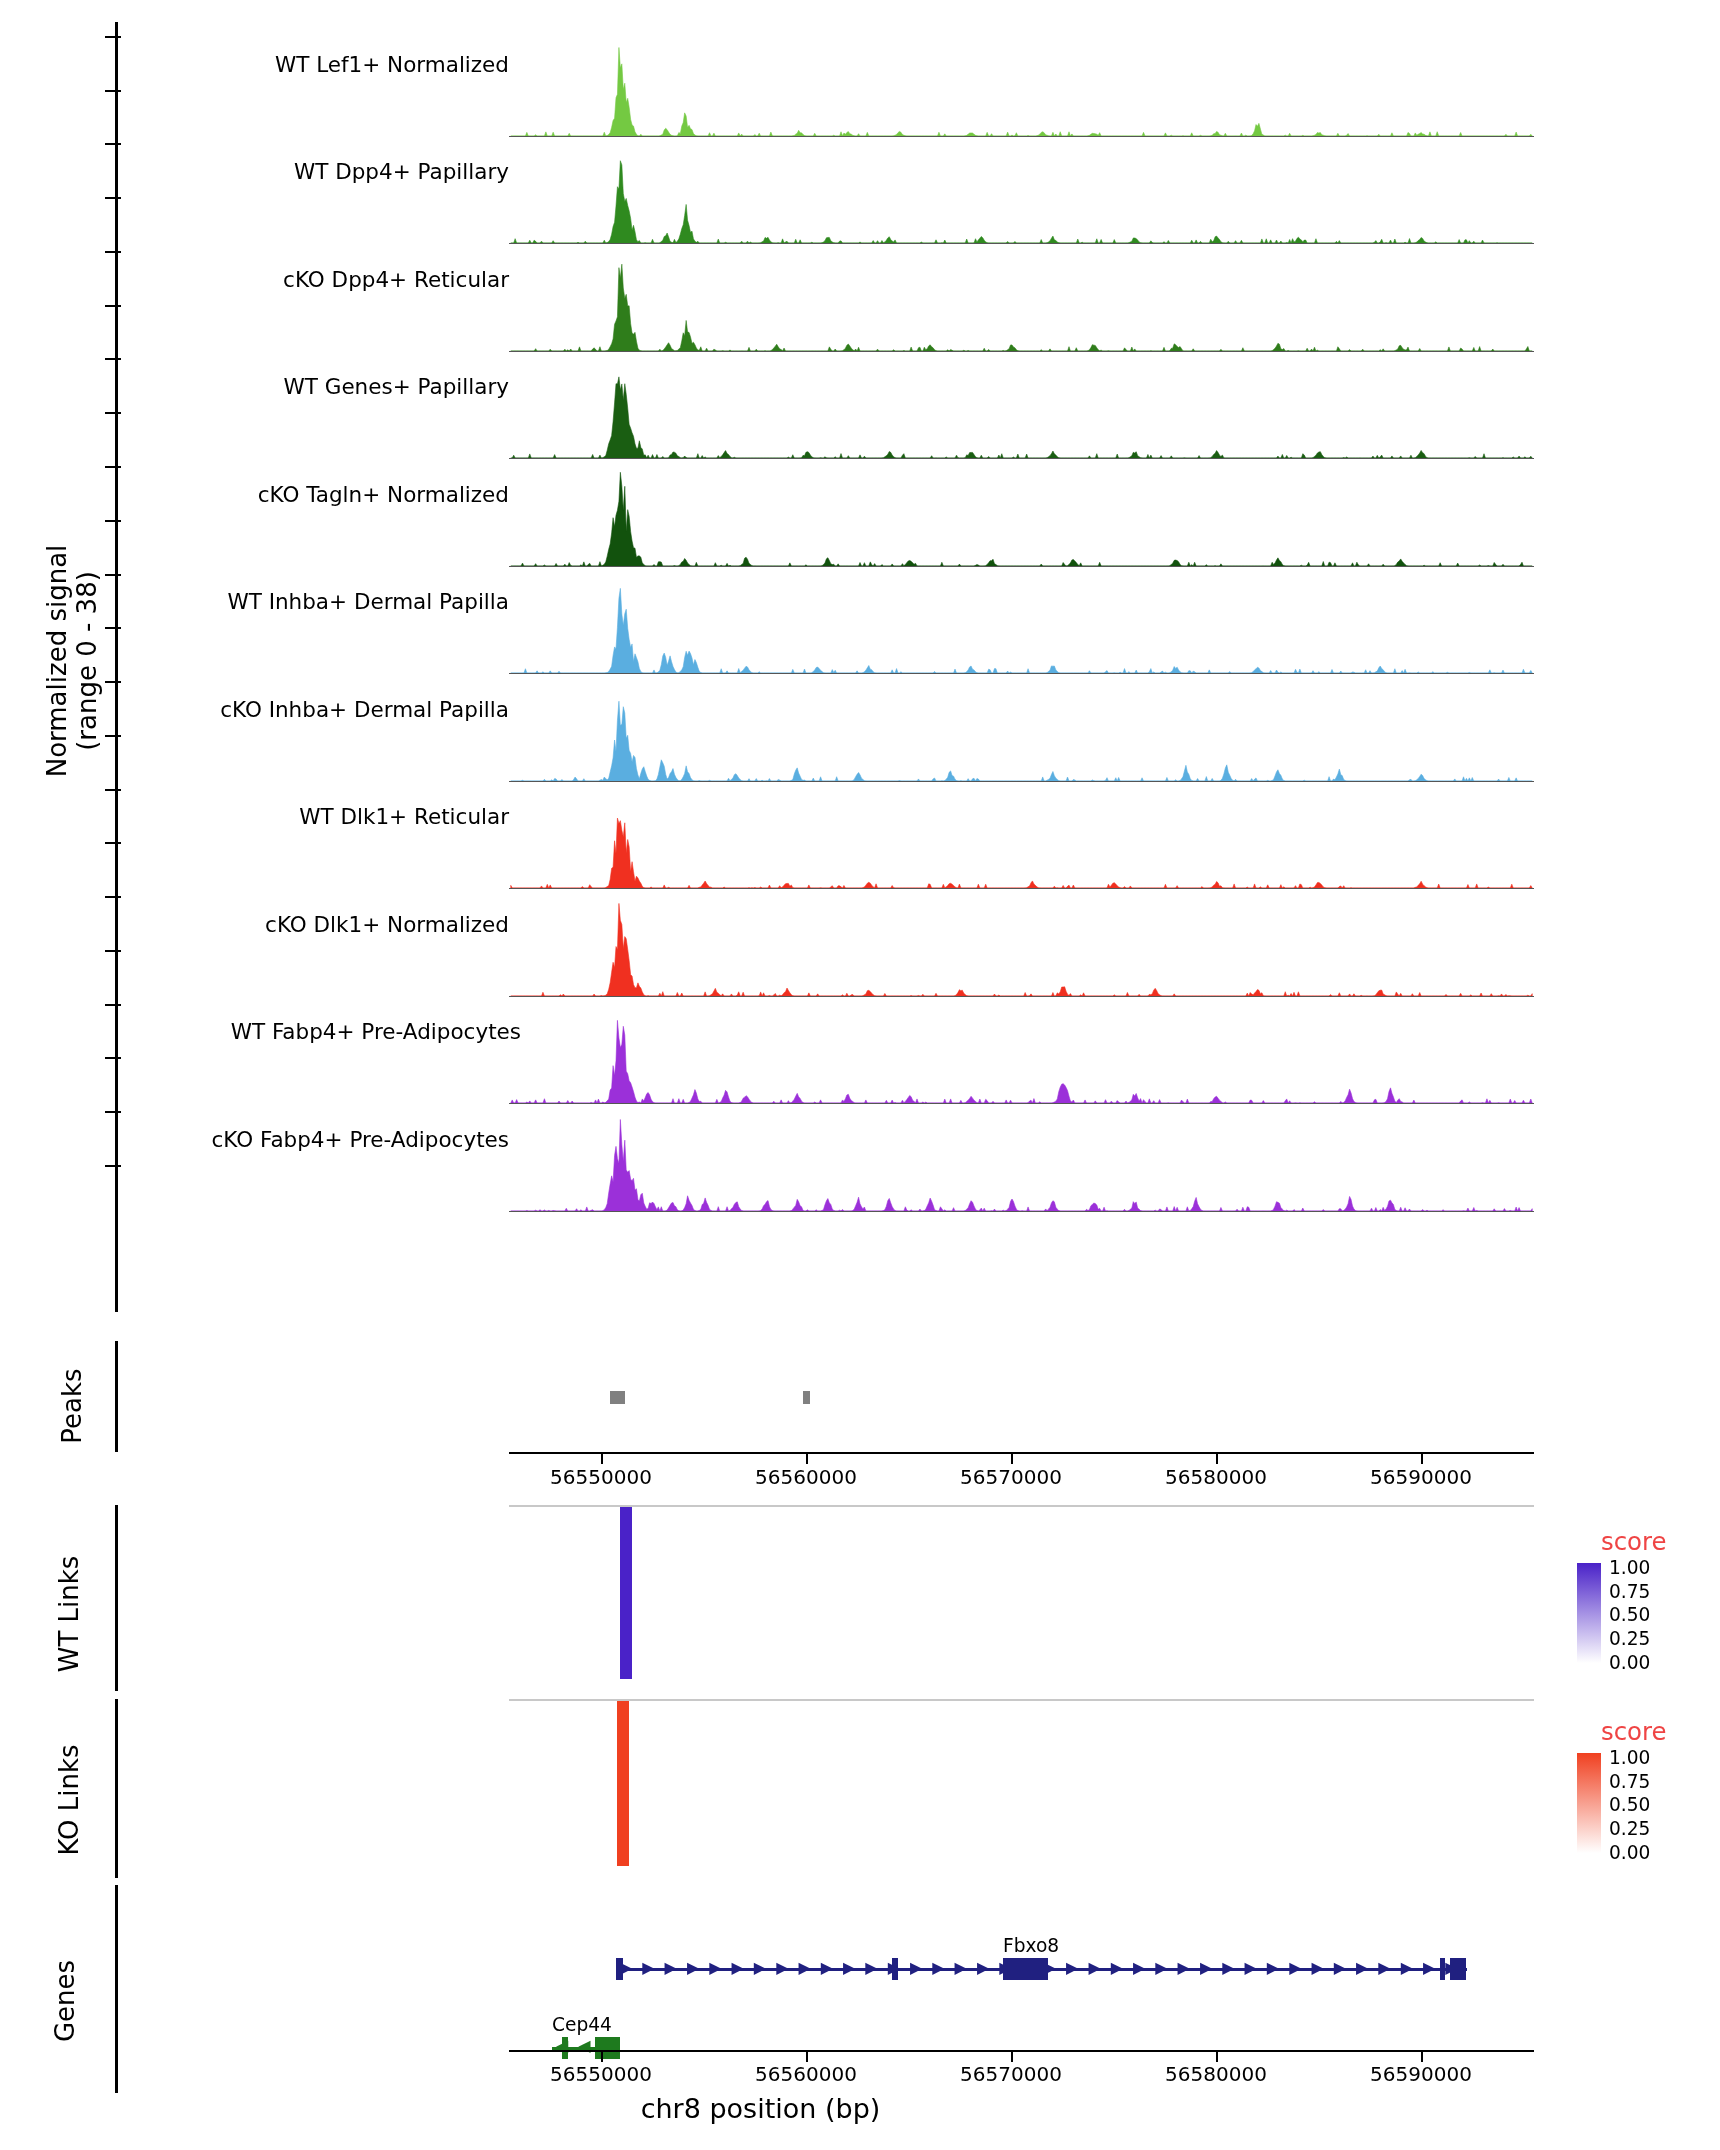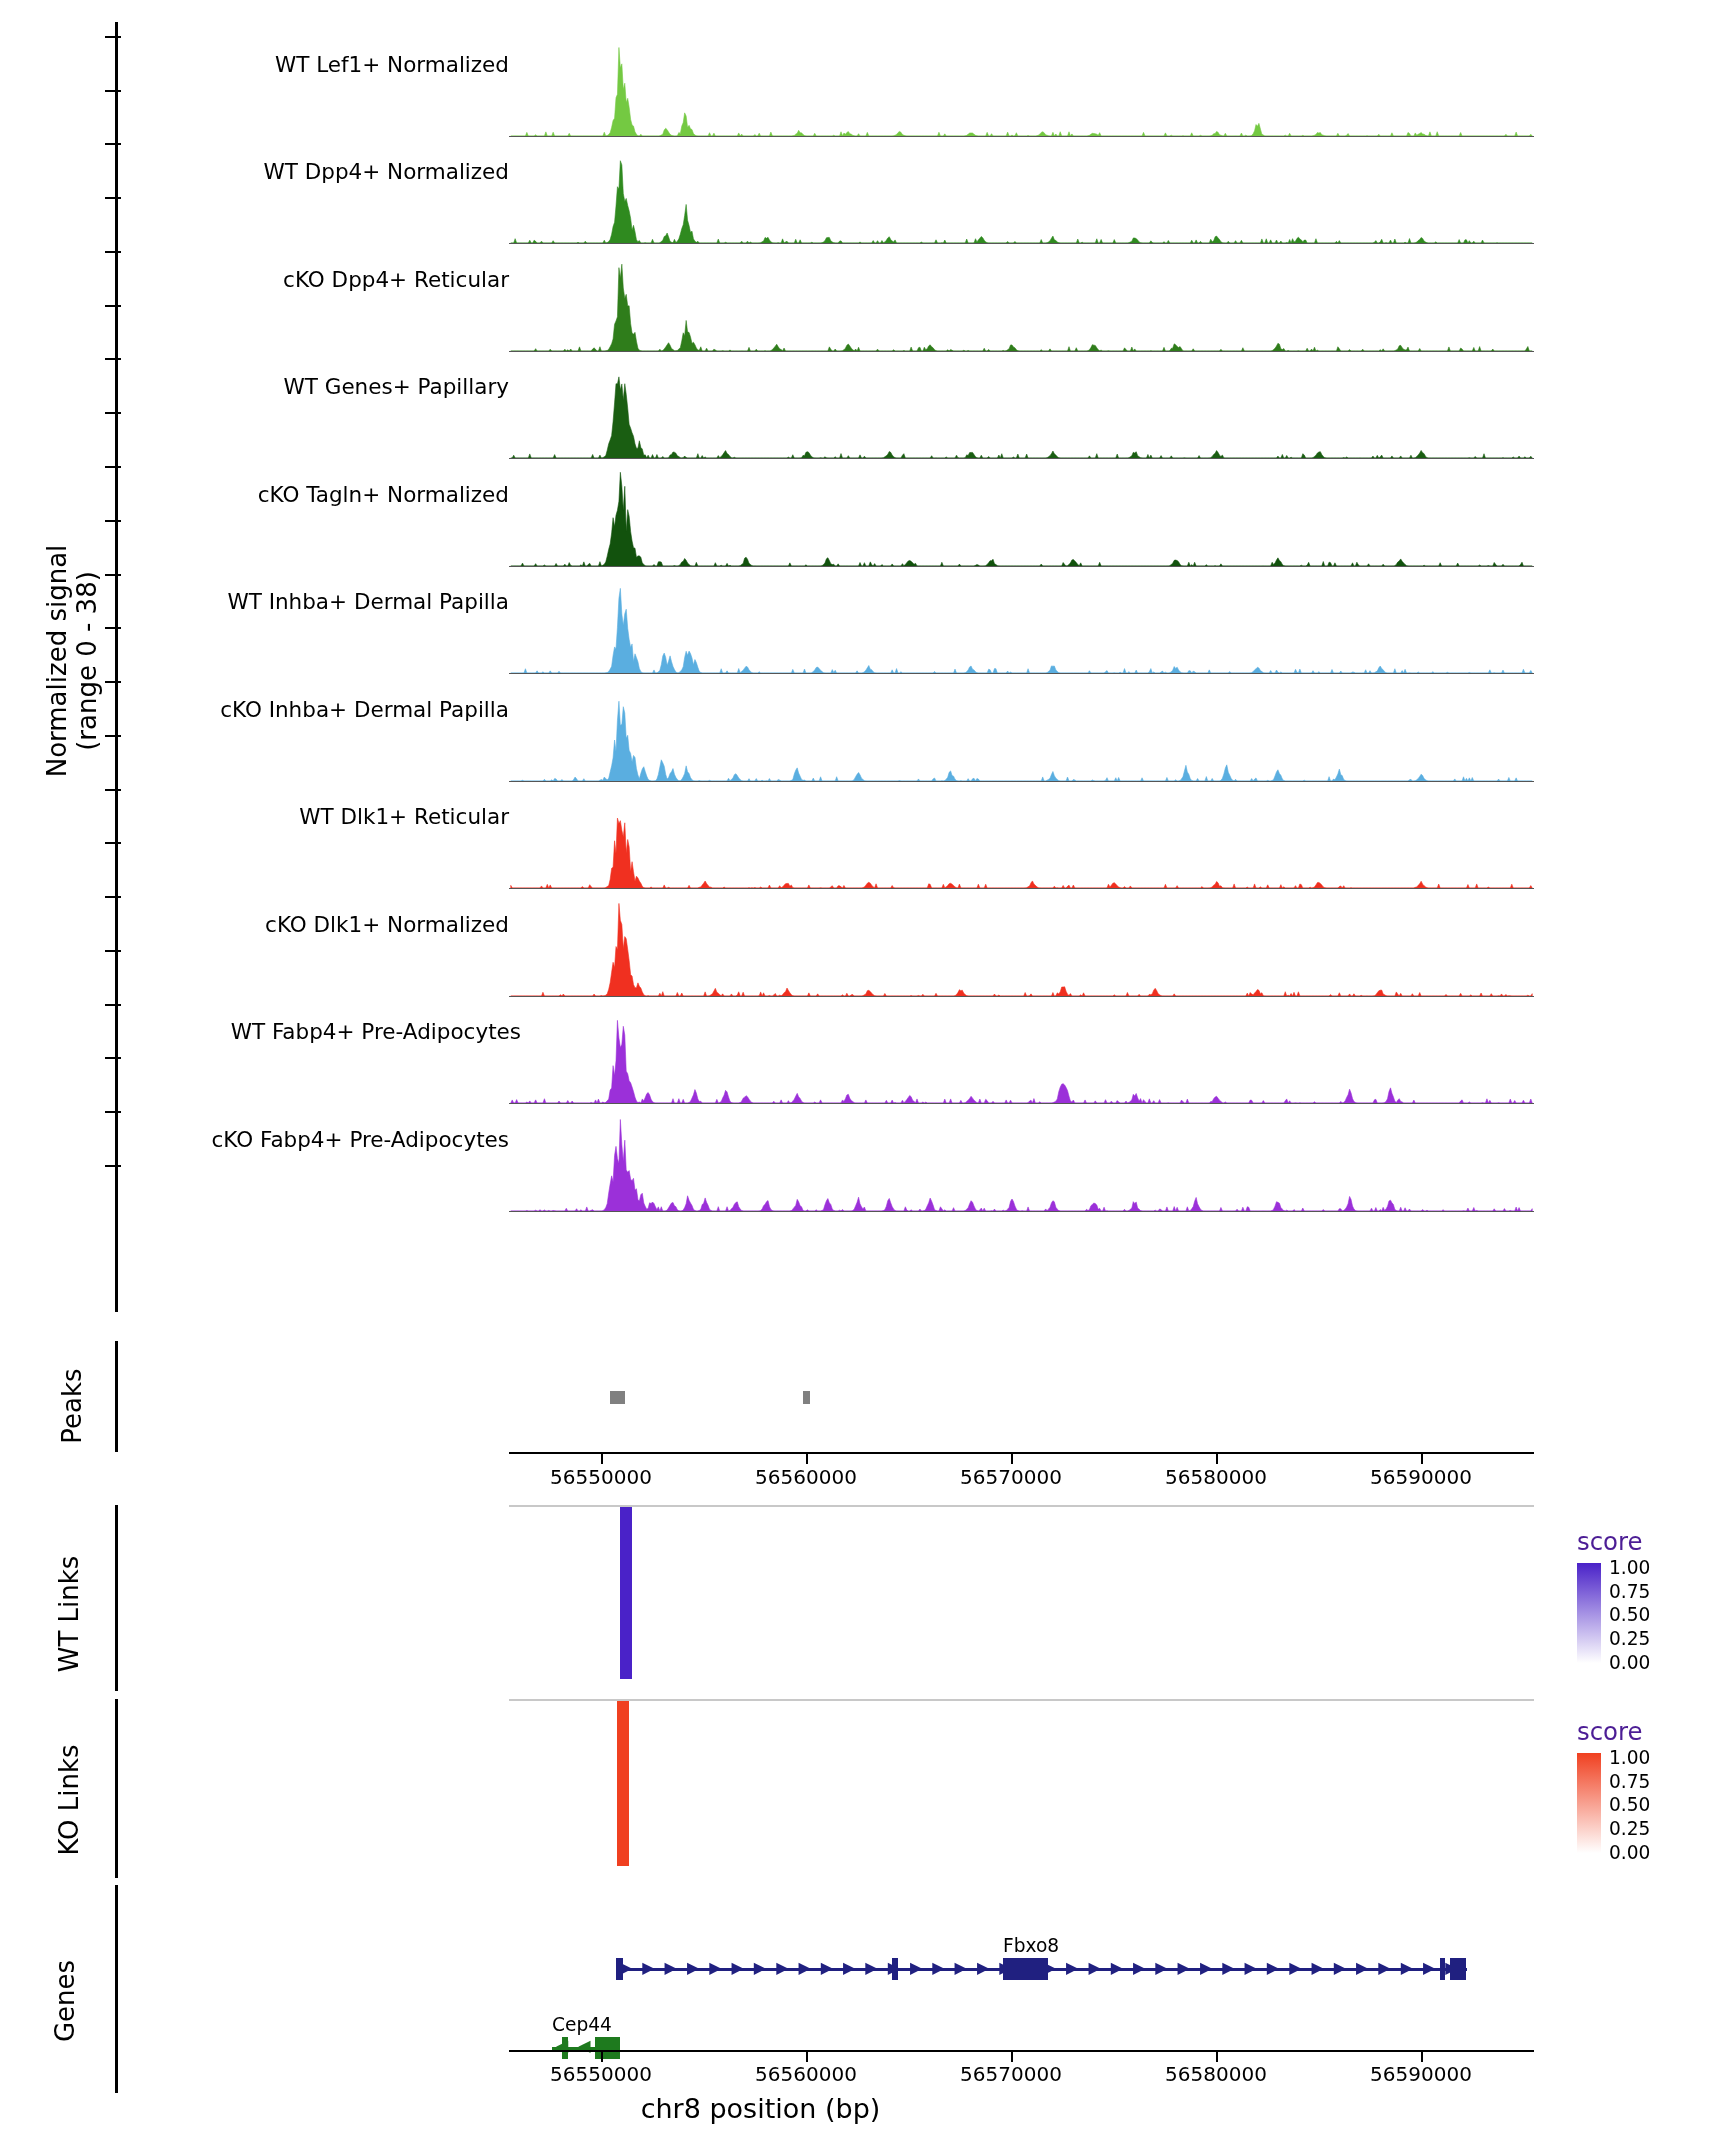--- a/index.html
+++ b/index.html
@@ -32,21 +32,21 @@
   .xaxis{position:absolute;left:509px;width:1025px;height:2.2px;background:#000;}
   .xtick{position:absolute;width:2.2px;height:10px;background:#000;}
   .xticklabel{position:absolute;font-size:20px;color:#000;text-align:center;transform:translateX(-50%);}
 
   
   .linkpanel{position:absolute;left:509px;width:1025px;border-top:2.2px solid #c8c8c8;}
   .linkaxis{position:absolute;left:115px;width:2.9px;background:#000;}
   .linkbar{position:absolute;width:11.5px;}
 
   
-  .legend-title{position:absolute;font-size:24.4px;color:#4c1d95;}
+  .legend-title{position:absolute;font-size:24.4px;color:#ef4444;margin-left:24px;}
   .legend-grad{position:absolute;width:24.4px;height:100px;border:0;}
   .legend-tick{position:absolute;font-size:18.6px;color:#000;}
 
   
   #genes{position:absolute;left:0;top:1885px;width:1721px;height:215px;}
   .geneaxis{position:absolute;left:115px;top:0;width:2.9px;height:208px;background:#000;}
   .gene-line{position:absolute;height:2.9px;}
   .gene-exon{position:absolute;}
   .gene-name{position:absolute;font-size:18.6px;}
   .arrowrow{position:absolute;font-size:16px;letter-spacing:10px;line-height:1;white-space:nowrap;}
@@ -67,21 +67,21 @@
     <div class="yaxis"></div>
   <div class="tracklab" style="top: 52px; right: 1212px;">WT Lef1+ Normalized</div>
       <div class="track" style="top: 29px;">
         <div class="baseline"></div>
         <svg width="1025" height="100" style="position: absolute; left: 0px; bottom: 1.4px;" viewBox="0 0 1430 140">
           <path d="M0,140 L0.0,140.0 L2.0,140.0 L4.1,140.0 L6.1,140.0 L8.2,140.0 L10.2,140.0 L12.3,140.0 L14.3,140.0 L16.4,140.0 L18.4,140.0 L20.5,140.0 L22.5,134.9 L24.5,140.0 L26.6,140.0 L28.6,140.0 L30.7,140.0 L32.7,140.0 L34.8,138.1 L36.8,140.0 L38.9,140.0 L40.9,140.0 L43.0,140.0 L45.0,140.0 L47.1,140.0 L49.1,134.2 L51.1,140.0 L53.2,139.9 L55.2,140.0 L57.3,140.0 L59.3,134.6 L61.4,140.0 L63.4,140.0 L65.5,140.0 L67.5,140.0 L69.6,140.0 L71.6,140.0 L73.6,140.0 L75.7,140.0 L77.7,140.0 L79.8,140.0 L81.8,136.2 L83.9,140.0 L85.9,140.0 L88.0,140.0 L90.0,140.0 L92.1,140.0 L94.1,140.0 L96.2,140.0 L98.2,140.0 L100.2,140.0 L102.3,140.0 L104.3,140.0 L106.4,140.0 L108.4,140.0 L110.5,140.0 L112.5,140.0 L114.6,140.0 L116.6,140.0 L118.7,140.0 L120.7,140.0 L122.7,140.0 L124.8,140.0 L126.8,140.0 L128.9,140.0 L130.9,134.7 L133.0,139.9 L135.0,139.4 L137.1,137.9 L139.1,135.3 L141.2,127.8 L143.2,118.3 L145.3,115.1 L147.3,86.3 L149.3,81.7 L151.4,16.1 L153.4,44.5 L155.5,39.0 L157.5,74.9 L159.6,66.1 L161.6,93.2 L163.7,87.2 L165.7,99.6 L167.8,116.8 L169.8,124.5 L171.8,126.1 L173.9,134.2 L175.9,137.7 L178.0,139.5 L180.0,139.9 L182.1,137.6 L184.1,140.0 L186.2,140.0 L188.2,140.0 L190.3,140.0 L192.3,140.0 L194.3,140.0 L196.4,140.0 L198.4,140.0 L200.5,140.0 L202.5,140.0 L204.6,140.0 L206.6,140.0 L208.7,139.7 L210.7,138.7 L212.8,137.5 L214.8,131.6 L216.9,129.2 L218.9,131.1 L220.9,134.5 L223.0,137.7 L225.0,139.0 L227.1,139.8 L229.1,140.0 L231.2,140.0 L233.2,139.8 L235.3,135.0 L237.3,136.7 L239.4,126.1 L241.4,121.2 L243.4,107.6 L245.5,112.1 L247.5,127.9 L249.6,125.1 L251.6,129.7 L253.7,131.0 L255.7,136.5 L257.8,138.7 L259.8,139.7 L261.9,140.0 L263.9,140.0 L266.0,140.0 L268.0,140.0 L270.0,140.0 L272.1,140.0 L274.1,140.0 L276.2,140.0 L278.2,135.4 L280.3,140.0 L282.3,140.0 L284.4,136.0 L286.4,140.0 L288.5,140.0 L290.5,140.0 L292.5,140.0 L294.6,140.0 L296.6,140.0 L298.7,140.0 L300.7,140.0 L302.8,140.0 L304.8,140.0 L306.9,140.0 L308.9,140.0 L311.0,140.0 L313.0,140.0 L315.1,140.0 L317.1,140.0 L319.1,135.7 L321.2,140.0 L323.2,137.4 L325.3,140.0 L327.3,140.0 L329.4,140.0 L331.4,140.0 L333.5,140.0 L335.5,140.0 L337.6,140.0 L339.6,140.0 L341.6,138.0 L343.7,140.0 L345.7,140.0 L347.8,136.0 L349.8,140.0 L351.9,140.0 L353.9,140.0 L356.0,140.0 L358.0,140.0 L360.1,140.0 L362.1,140.0 L364.1,134.5 L366.2,139.7 L368.2,140.0 L370.3,140.0 L372.3,140.0 L374.4,140.0 L376.4,140.0 L378.5,140.0 L380.5,140.0 L382.6,140.0 L384.6,140.0 L386.7,140.0 L388.7,140.0 L390.7,140.0 L392.8,140.0 L394.8,139.8 L396.9,139.2 L398.9,137.4 L401.0,136.2 L403.0,132.1 L405.1,135.5 L407.1,135.6 L409.2,137.9 L411.2,139.4 L413.2,139.9 L415.3,140.0 L417.3,140.0 L419.4,140.0 L421.4,140.0 L423.5,140.0 L425.5,136.2 L427.6,140.0 L429.6,140.0 L431.7,140.0 L433.7,140.0 L435.8,140.0 L437.8,140.0 L439.8,140.0 L441.9,140.0 L443.9,140.0 L446.0,140.0 L448.0,140.0 L450.1,140.0 L452.1,138.9 L454.2,140.0 L456.2,140.0 L458.3,140.0 L460.3,140.0 L462.3,134.1 L464.4,139.7 L466.4,135.9 L468.5,137.6 L470.5,135.1 L472.6,133.8 L474.6,136.7 L476.7,137.5 L478.7,138.9 L480.8,139.7 L482.8,140.0 L484.8,140.0 L486.9,136.8 L488.9,140.0 L491.0,140.0 L493.0,140.0 L495.1,140.0 L497.1,140.0 L499.2,134.9 L501.2,140.0 L503.3,140.0 L505.3,140.0 L507.4,140.0 L509.4,140.0 L511.4,140.0 L513.5,140.0 L515.5,140.0 L517.6,140.0 L519.6,140.0 L521.7,140.0 L523.7,140.0 L525.8,140.0 L527.8,140.0 L529.9,140.0 L531.9,140.0 L533.9,140.0 L536.0,139.7 L538.0,138.9 L540.1,138.0 L542.1,135.3 L544.2,133.6 L546.2,134.8 L548.3,137.9 L550.3,138.9 L552.4,139.7 L554.4,140.0 L556.5,140.0 L558.5,140.0 L560.5,140.0 L562.6,140.0 L564.6,140.0 L566.7,140.0 L568.7,140.0 L570.8,140.0 L572.8,140.0 L574.9,140.0 L576.9,140.0 L579.0,140.0 L581.0,140.0 L583.0,140.0 L585.1,140.0 L587.1,140.0 L589.2,140.0 L591.2,140.0 L593.3,140.0 L595.3,140.0 L597.4,140.0 L599.4,134.7 L601.5,140.0 L603.5,140.0 L605.6,140.0 L607.6,137.0 L609.6,140.0 L611.7,140.0 L613.7,140.0 L615.8,140.0 L617.8,140.0 L619.9,140.0 L621.9,140.0 L624.0,140.0 L626.0,140.0 L628.1,140.0 L630.1,140.0 L632.1,140.0 L634.2,140.0 L636.2,139.8 L638.3,139.1 L640.3,137.5 L642.4,135.9 L644.4,135.7 L646.5,135.9 L648.5,137.5 L650.6,139.1 L652.6,139.8 L654.6,140.0 L656.7,140.0 L658.7,140.0 L660.8,140.0 L662.8,140.0 L664.9,140.0 L666.9,134.8 L669.0,140.0 L671.0,140.0 L673.1,136.8 L675.1,140.0 L677.2,140.0 L679.2,140.0 L681.2,140.0 L683.3,140.0 L685.3,140.0 L687.4,140.0 L689.4,140.0 L691.5,140.0 L693.5,140.0 L695.6,134.5 L697.6,140.0 L699.7,140.0 L701.7,138.7 L703.7,140.0 L705.8,139.7 L707.8,135.4 L709.9,140.0 L711.9,140.0 L714.0,140.0 L716.0,140.0 L718.1,140.0 L720.1,140.0 L722.2,140.0 L724.2,139.2 L726.3,140.0 L728.3,140.0 L730.3,140.0 L732.4,140.0 L734.4,140.0 L736.5,139.7 L738.5,138.9 L740.6,137.5 L742.6,135.0 L744.7,134.0 L746.7,135.5 L748.8,138.3 L750.8,138.9 L752.8,139.7 L754.9,140.0 L756.9,140.0 L759.0,134.8 L761.0,140.0 L763.1,137.2 L765.1,140.0 L767.2,140.0 L769.2,134.0 L771.3,140.0 L773.3,140.0 L775.4,140.0 L777.4,140.0 L779.4,140.0 L781.5,134.1 L783.5,140.0 L785.6,137.1 L787.6,140.0 L789.7,140.0 L791.7,140.0 L793.8,140.0 L795.8,140.0 L797.9,140.0 L799.9,140.0 L801.9,140.0 L804.0,140.0 L806.0,140.0 L808.1,139.8 L810.1,139.1 L812.2,137.5 L814.2,136.3 L816.3,136.5 L818.3,136.9 L820.4,137.5 L822.4,139.1 L824.4,135.3 L826.5,140.0 L828.5,140.0 L830.6,140.0 L832.6,140.0 L834.7,140.0 L836.7,140.0 L838.8,140.0 L840.8,140.0 L842.9,140.0 L844.9,140.0 L847.0,140.0 L849.0,140.0 L851.0,140.0 L853.1,140.0 L855.1,140.0 L857.2,140.0 L859.2,140.0 L861.3,140.0 L863.3,140.0 L865.4,140.0 L867.4,140.0 L869.5,140.0 L871.5,140.0 L873.5,140.0 L875.6,140.0 L877.6,140.0 L879.7,140.0 L881.7,140.0 L883.8,140.0 L885.8,134.9 L887.9,140.0 L889.9,140.0 L892.0,140.0 L894.0,140.0 L896.1,140.0 L898.1,140.0 L900.1,140.0 L902.2,140.0 L904.2,140.0 L906.3,140.0 L908.3,140.0 L910.4,140.0 L912.4,140.0 L914.5,140.0 L916.5,135.6 L918.6,140.0 L920.6,140.0 L922.6,140.0 L924.7,138.9 L926.7,140.0 L928.8,140.0 L930.8,140.0 L932.9,140.0 L934.9,140.0 L937.0,140.0 L939.0,140.0 L941.1,139.7 L943.1,140.0 L945.2,140.0 L947.2,140.0 L949.2,140.0 L951.3,140.0 L953.3,135.5 L955.4,140.0 L957.4,140.0 L959.5,140.0 L961.5,140.0 L963.6,140.0 L965.6,139.0 L967.7,140.0 L969.7,140.0 L971.7,140.0 L973.8,140.0 L975.8,140.0 L977.9,140.0 L979.9,139.7 L982.0,138.9 L984.0,137.0 L986.1,136.4 L988.1,133.7 L990.2,134.8 L992.2,138.2 L994.2,138.9 L996.3,139.7 L998.3,140.0 L1000.4,136.2 L1002.4,140.0 L1004.5,140.0 L1006.5,140.0 L1008.6,140.0 L1010.6,140.0 L1012.7,140.0 L1014.7,139.9 L1016.8,140.0 L1018.8,140.0 L1020.8,140.0 L1022.9,135.8 L1024.9,140.0 L1027.0,140.0 L1029.0,138.8 L1031.1,140.0 L1033.1,140.0 L1035.2,139.9 L1037.2,139.2 L1039.3,136.9 L1041.3,132.8 L1043.3,123.9 L1045.4,126.3 L1047.4,122.3 L1049.5,130.3 L1051.5,137.5 L1053.6,138.6 L1055.6,139.9 L1057.7,140.0 L1059.7,140.0 L1061.8,140.0 L1063.8,140.0 L1065.9,140.0 L1067.9,140.0 L1069.9,140.0 L1072.0,140.0 L1074.0,140.0 L1076.1,140.0 L1078.1,140.0 L1080.2,140.0 L1082.2,140.0 L1084.3,138.8 L1086.3,140.0 L1088.4,140.0 L1090.4,136.2 L1092.4,140.0 L1094.5,140.0 L1096.5,140.0 L1098.6,140.0 L1100.6,140.0 L1102.7,140.0 L1104.7,140.0 L1106.8,140.0 L1108.8,139.1 L1110.9,140.0 L1112.9,140.0 L1114.9,140.0 L1117.0,140.0 L1119.0,140.0 L1121.1,140.0 L1123.1,139.7 L1125.2,138.9 L1127.2,137.9 L1129.3,135.1 L1131.3,135.9 L1133.4,135.2 L1135.4,138.3 L1137.5,138.9 L1139.5,139.7 L1141.5,140.0 L1143.6,140.0 L1145.6,140.0 L1147.7,140.0 L1149.7,140.0 L1151.8,140.0 L1153.8,140.0 L1155.9,140.0 L1157.9,136.2 L1160.0,140.0 L1162.0,140.0 L1164.0,140.0 L1166.1,140.0 L1168.1,140.0 L1170.2,139.0 L1172.2,136.5 L1174.3,140.0 L1176.3,140.0 L1178.4,140.0 L1180.4,140.0 L1182.5,140.0 L1184.5,140.0 L1186.6,140.0 L1188.6,140.0 L1190.6,140.0 L1192.7,140.0 L1194.7,140.0 L1196.8,140.0 L1198.8,139.7 L1200.9,140.0 L1202.9,140.0 L1205.0,140.0 L1207.0,140.0 L1209.1,140.0 L1211.1,140.0 L1213.1,140.0 L1215.2,137.6 L1217.2,140.0 L1219.3,140.0 L1221.3,140.0 L1223.4,140.0 L1225.4,140.0 L1227.5,140.0 L1229.5,140.0 L1231.6,140.0 L1233.6,135.5 L1235.7,140.0 L1237.7,140.0 L1239.7,140.0 L1241.8,140.0 L1243.8,140.0 L1245.9,140.0 L1247.9,140.0 L1250.0,140.0 L1252.0,140.0 L1254.1,140.0 L1256.1,135.0 L1258.2,136.6 L1260.2,139.9 L1262.2,140.0 L1264.3,140.0 L1266.3,135.7 L1268.4,139.1 L1270.4,137.5 L1272.5,136.5 L1274.5,135.1 L1276.6,137.1 L1278.6,137.5 L1280.7,139.1 L1282.7,139.8 L1284.7,140.0 L1286.8,134.2 L1288.8,140.0 L1290.9,140.0 L1292.9,140.0 L1295.0,140.0 L1297.0,134.0 L1299.1,140.0 L1301.1,140.0 L1303.2,140.0 L1305.2,140.0 L1307.3,140.0 L1309.3,140.0 L1311.3,140.0 L1313.4,140.0 L1315.4,140.0 L1317.5,140.0 L1319.5,140.0 L1321.6,140.0 L1323.6,140.0 L1325.7,140.0 L1327.7,140.0 L1329.8,135.0 L1331.8,140.0 L1333.8,140.0 L1335.9,140.0 L1337.9,140.0 L1340.0,140.0 L1342.0,140.0 L1344.1,140.0 L1346.1,140.0 L1348.2,140.0 L1350.2,140.0 L1352.3,140.0 L1354.3,140.0 L1356.4,140.0 L1358.4,140.0 L1360.4,140.0 L1362.5,140.0 L1364.5,140.0 L1366.6,140.0 L1368.6,140.0 L1370.7,140.0 L1372.7,140.0 L1374.8,140.0 L1376.8,140.0 L1378.9,140.0 L1380.9,140.0 L1382.9,140.0 L1385.0,140.0 L1387.0,140.0 L1389.1,140.0 L1391.1,140.0 L1393.2,137.7 L1395.2,140.0 L1397.3,140.0 L1399.3,140.0 L1401.4,140.0 L1403.4,140.0 L1405.5,140.0 L1407.5,134.4 L1409.5,140.0 L1411.6,140.0 L1413.6,140.0 L1415.7,140.0 L1417.7,140.0 L1419.8,140.0 L1421.8,140.0 L1423.9,140.0 L1425.9,140.0 L1428.0,137.6 L1430.0,140.0 L1430,140 Z" fill="#74c942" stroke="#74c942" stroke-width="0.8"></path>
         </svg>
       </div>
       <div class="ytick" style="top: 36px;"></div>
       <div class="ytick" style="top: 90px;"></div>
-      <div class="tracklab" style="top: 159px; right: 1212px;">WT Dpp4+ Normalized</div>
+      <div class="tracklab" style="top: 159px; right: 1212px;">WT Dpp4+ Papillary</div>
       <div class="track" style="top: 136px;">
         <div class="baseline"></div>
         <svg width="1025" height="100" style="position: absolute; left: 0px; bottom: 1.4px;" viewBox="0 0 1430 140">
           <path d="M0,140 L0.0,140.0 L2.0,140.0 L4.1,140.0 L6.1,133.9 L8.2,140.0 L10.2,140.0 L12.3,140.0 L14.3,140.0 L16.4,140.0 L18.4,140.0 L20.5,140.0 L22.5,140.0 L24.5,140.0 L26.6,136.0 L28.6,140.0 L30.7,140.0 L32.7,136.0 L34.8,137.7 L36.8,140.0 L38.9,140.0 L40.9,140.0 L43.0,137.4 L45.0,140.0 L47.1,140.0 L49.1,140.0 L51.1,140.0 L53.2,140.0 L55.2,140.0 L57.3,140.0 L59.3,136.8 L61.4,140.0 L63.4,140.0 L65.5,140.0 L67.5,140.0 L69.6,140.0 L71.6,140.0 L73.6,140.0 L75.7,140.0 L77.7,140.0 L79.8,140.0 L81.8,140.0 L83.9,140.0 L85.9,140.0 L88.0,140.0 L90.0,140.0 L92.1,140.0 L94.1,139.0 L96.2,140.0 L98.2,140.0 L100.2,140.0 L102.3,140.0 L104.3,137.5 L106.4,140.0 L108.4,140.0 L110.5,140.0 L112.5,140.0 L114.6,140.0 L116.6,140.0 L118.7,140.0 L120.7,140.0 L122.7,140.0 L124.8,140.0 L126.8,140.0 L128.9,140.0 L130.9,136.0 L133.0,139.9 L135.0,139.4 L137.1,138.0 L139.1,135.1 L141.2,127.7 L143.2,117.0 L145.3,110.9 L147.3,88.1 L149.3,61.2 L151.4,64.2 L153.4,24.8 L155.5,30.7 L157.5,70.7 L159.6,82.0 L161.6,77.6 L163.7,87.4 L165.7,95.0 L167.8,105.6 L169.8,122.1 L171.8,115.2 L173.9,124.2 L175.9,135.4 L178.0,138.2 L180.0,136.6 L182.1,140.0 L184.1,140.0 L186.2,140.0 L188.2,139.6 L190.3,140.0 L192.3,140.0 L194.3,140.0 L196.4,140.0 L198.4,134.8 L200.5,140.0 L202.5,140.0 L204.6,140.0 L206.6,140.0 L208.7,139.7 L210.7,138.0 L212.8,136.1 L214.8,130.9 L216.9,129.9 L218.9,126.0 L220.9,131.4 L223.0,137.6 L225.0,138.8 L227.1,139.8 L229.1,134.8 L231.2,139.3 L233.2,137.7 L235.3,134.2 L237.3,127.8 L239.4,119.8 L241.4,114.6 L243.4,101.6 L245.5,86.0 L247.5,108.1 L249.6,115.6 L251.6,125.0 L253.7,123.4 L255.7,134.1 L257.8,137.4 L259.8,139.0 L261.9,137.6 L263.9,140.0 L266.0,140.0 L268.0,140.0 L270.0,140.0 L272.1,140.0 L274.1,140.0 L276.2,140.0 L278.2,140.0 L280.3,140.0 L282.3,140.0 L284.4,140.0 L286.4,140.0 L288.5,140.0 L290.5,134.5 L292.5,140.0 L294.6,140.0 L296.6,140.0 L298.7,140.0 L300.7,139.0 L302.8,140.0 L304.8,140.0 L306.9,140.0 L308.9,140.0 L311.0,140.0 L313.0,140.0 L315.1,140.0 L317.1,140.0 L319.1,140.0 L321.2,140.0 L323.2,137.4 L325.3,140.0 L327.3,140.0 L329.4,140.0 L331.4,137.4 L333.5,140.0 L335.5,138.7 L337.6,140.0 L339.6,140.0 L341.6,140.0 L343.7,140.0 L345.7,140.0 L347.8,139.9 L349.8,139.6 L351.9,138.3 L353.9,137.3 L356.0,132.2 L358.0,133.5 L360.1,132.1 L362.1,135.7 L364.1,138.3 L366.2,139.6 L368.2,139.9 L370.3,140.0 L372.3,140.0 L374.4,139.6 L376.4,140.0 L378.5,140.0 L380.5,134.2 L382.6,140.0 L384.6,138.6 L386.7,137.6 L388.7,140.0 L390.7,140.0 L392.8,140.0 L394.8,140.0 L396.9,140.0 L398.9,134.8 L401.0,140.0 L403.0,140.0 L405.1,135.5 L407.1,140.0 L409.2,140.0 L411.2,140.0 L413.2,140.0 L415.3,140.0 L417.3,140.0 L419.4,140.0 L421.4,139.0 L423.5,140.0 L425.5,140.0 L427.6,140.0 L429.6,140.0 L431.7,140.0 L433.7,139.9 L435.8,139.6 L437.8,138.5 L439.8,136.7 L441.9,132.7 L443.9,132.2 L446.0,132.2 L448.0,137.0 L450.1,138.5 L452.1,139.6 L454.2,139.9 L456.2,140.0 L458.3,140.0 L460.3,137.4 L462.3,137.0 L464.4,140.0 L466.4,140.0 L468.5,140.0 L470.5,140.0 L472.6,140.0 L474.6,140.0 L476.7,140.0 L478.7,140.0 L480.8,140.0 L482.8,140.0 L484.8,140.0 L486.9,140.0 L488.9,138.6 L491.0,140.0 L493.0,140.0 L495.1,140.0 L497.1,140.0 L499.2,140.0 L501.2,140.0 L503.3,140.0 L505.3,140.0 L507.4,136.6 L509.4,140.0 L511.4,140.0 L513.5,136.7 L515.5,140.0 L517.6,140.0 L519.6,136.5 L521.7,139.6 L523.7,138.5 L525.8,136.2 L527.8,132.9 L529.9,131.3 L531.9,135.1 L533.9,137.3 L536.0,138.5 L538.0,135.7 L540.1,139.9 L542.1,140.0 L544.2,140.0 L546.2,140.0 L548.3,140.0 L550.3,140.0 L552.4,140.0 L554.4,140.0 L556.5,140.0 L558.5,140.0 L560.5,140.0 L562.6,140.0 L564.6,140.0 L566.7,140.0 L568.7,140.0 L570.8,140.0 L572.8,140.0 L574.9,138.7 L576.9,140.0 L579.0,140.0 L581.0,140.0 L583.0,140.0 L585.1,140.0 L587.1,140.0 L589.2,140.0 L591.2,140.0 L593.3,140.0 L595.3,135.5 L597.4,140.0 L599.4,140.0 L601.5,140.0 L603.5,139.8 L605.6,140.0 L607.6,135.8 L609.6,140.0 L611.7,140.0 L613.7,140.0 L615.8,140.0 L617.8,140.0 L619.9,140.0 L621.9,140.0 L624.0,140.0 L626.0,140.0 L628.1,140.0 L630.1,140.0 L632.1,140.0 L634.2,140.0 L636.2,140.0 L638.3,134.4 L640.3,140.0 L642.4,140.0 L644.4,140.0 L646.5,140.0 L648.5,139.9 L650.6,134.0 L652.6,138.5 L654.6,135.7 L656.7,133.2 L658.7,130.8 L660.8,132.8 L662.8,136.1 L664.9,138.5 L666.9,139.6 L669.0,139.9 L671.0,140.0 L673.1,140.0 L675.1,140.0 L677.2,140.0 L679.2,140.0 L681.2,140.0 L683.3,140.0 L685.3,140.0 L687.4,140.0 L689.4,140.0 L691.5,140.0 L693.5,140.0 L695.6,137.8 L697.6,140.0 L699.7,140.0 L701.7,140.0 L703.7,140.0 L705.8,137.8 L707.8,140.0 L709.9,140.0 L711.9,140.0 L714.0,140.0 L716.0,140.0 L718.1,140.0 L720.1,140.0 L722.2,140.0 L724.2,140.0 L726.3,140.0 L728.3,140.0 L730.3,140.0 L732.4,140.0 L734.4,140.0 L736.5,140.0 L738.5,140.0 L740.6,140.0 L742.6,135.1 L744.7,140.0 L746.7,140.0 L748.8,139.9 L750.8,139.6 L752.8,138.5 L754.9,137.0 L756.9,133.4 L759.0,130.3 L761.0,135.5 L763.1,136.6 L765.1,138.5 L767.2,139.6 L769.2,139.9 L771.3,140.0 L773.3,140.0 L775.4,140.0 L777.4,140.0 L779.4,140.0 L781.5,140.0 L783.5,140.0 L785.6,140.0 L787.6,140.0 L789.7,140.0 L791.7,140.0 L793.8,134.4 L795.8,140.0 L797.9,140.0 L799.9,138.9 L801.9,140.0 L804.0,140.0 L806.0,140.0 L808.1,140.0 L810.1,140.0 L812.2,140.0 L814.2,140.0 L816.3,140.0 L818.3,140.0 L820.4,134.1 L822.4,140.0 L824.4,140.0 L826.5,135.0 L828.5,140.0 L830.6,140.0 L832.6,140.0 L834.7,140.0 L836.7,140.0 L838.8,140.0 L840.8,140.0 L842.9,140.0 L844.9,135.2 L847.0,140.0 L849.0,140.0 L851.0,140.0 L853.1,140.0 L855.1,140.0 L857.2,140.0 L859.2,140.0 L861.3,140.0 L863.3,139.9 L865.4,139.6 L867.4,138.5 L869.5,137.5 L871.5,132.9 L873.5,133.0 L875.6,133.8 L877.6,135.8 L879.7,138.5 L881.7,139.6 L883.8,139.9 L885.8,140.0 L887.9,140.0 L889.9,140.0 L892.0,140.0 L894.0,140.0 L896.1,137.0 L898.1,139.4 L900.1,140.0 L902.2,140.0 L904.2,140.0 L906.3,140.0 L908.3,140.0 L910.4,140.0 L912.4,140.0 L914.5,138.1 L916.5,140.0 L918.6,140.0 L920.6,136.4 L922.6,140.0 L924.7,140.0 L926.7,140.0 L928.8,140.0 L930.8,140.0 L932.9,140.0 L934.9,140.0 L937.0,140.0 L939.0,140.0 L941.1,140.0 L943.1,140.0 L945.2,140.0 L947.2,140.0 L949.2,140.0 L951.3,140.0 L953.3,136.0 L955.4,140.0 L957.4,140.0 L959.5,135.7 L961.5,140.0 L963.6,140.0 L965.6,137.7 L967.7,140.0 L969.7,140.0 L971.7,140.0 L973.8,140.0 L975.8,140.0 L977.9,139.9 L979.9,134.7 L982.0,138.3 L984.0,136.8 L986.1,131.2 L988.1,130.3 L990.2,132.9 L992.2,135.1 L994.2,138.3 L996.3,139.6 L998.3,139.9 L1000.4,140.0 L1002.4,140.0 L1004.5,137.6 L1006.5,140.0 L1008.6,140.0 L1010.6,140.0 L1012.7,140.0 L1014.7,136.7 L1016.8,140.0 L1018.8,140.0 L1020.8,140.0 L1022.9,136.2 L1024.9,140.0 L1027.0,140.0 L1029.0,140.0 L1031.1,140.0 L1033.1,140.0 L1035.2,140.0 L1037.2,140.0 L1039.3,140.0 L1041.3,140.0 L1043.3,140.0 L1045.4,140.0 L1047.4,140.0 L1049.5,140.0 L1051.5,134.3 L1053.6,140.0 L1055.6,140.0 L1057.7,134.1 L1059.7,140.0 L1061.8,140.0 L1063.8,135.6 L1065.9,140.0 L1067.9,140.0 L1069.9,140.0 L1072.0,135.8 L1074.0,140.0 L1076.1,140.0 L1078.1,137.2 L1080.2,140.0 L1082.2,140.0 L1084.3,140.0 L1086.3,139.2 L1088.4,140.0 L1090.4,135.1 L1092.4,139.9 L1094.5,133.9 L1096.5,138.5 L1098.6,137.5 L1100.6,133.7 L1102.7,131.8 L1104.7,134.5 L1106.8,135.7 L1108.8,138.5 L1110.9,135.9 L1112.9,135.8 L1114.9,140.0 L1117.0,140.0 L1119.0,140.0 L1121.1,140.0 L1123.1,140.0 L1125.2,140.0 L1127.2,134.0 L1129.3,140.0 L1131.3,140.0 L1133.4,140.0 L1135.4,140.0 L1137.5,140.0 L1139.5,140.0 L1141.5,140.0 L1143.6,140.0 L1145.6,140.0 L1147.7,140.0 L1149.7,140.0 L1151.8,140.0 L1153.8,140.0 L1155.9,137.7 L1157.9,140.0 L1160.0,136.6 L1162.0,140.0 L1164.0,140.0 L1166.1,140.0 L1168.1,140.0 L1170.2,140.0 L1172.2,140.0 L1174.3,140.0 L1176.3,140.0 L1178.4,140.0 L1180.4,140.0 L1182.5,140.0 L1184.5,140.0 L1186.6,140.0 L1188.6,140.0 L1190.6,140.0 L1192.7,140.0 L1194.7,140.0 L1196.8,140.0 L1198.8,140.0 L1200.9,140.0 L1202.9,140.0 L1205.0,140.0 L1207.0,140.0 L1209.1,139.1 L1211.1,136.6 L1213.1,140.0 L1215.2,140.0 L1217.2,138.7 L1219.3,134.7 L1221.3,140.0 L1223.4,140.0 L1225.4,139.5 L1227.5,140.0 L1229.5,140.0 L1231.6,135.9 L1233.6,140.0 L1235.7,140.0 L1237.7,134.4 L1239.7,140.0 L1241.8,140.0 L1243.8,140.0 L1245.9,140.0 L1247.9,140.0 L1250.0,140.0 L1252.0,139.0 L1254.1,140.0 L1256.1,140.0 L1258.2,133.8 L1260.2,140.0 L1262.2,140.0 L1264.3,140.0 L1266.3,139.7 L1268.4,138.7 L1270.4,136.6 L1272.5,135.1 L1274.5,132.3 L1276.6,133.7 L1278.6,137.3 L1280.7,138.7 L1282.7,139.7 L1284.7,140.0 L1286.8,140.0 L1288.8,140.0 L1290.9,140.0 L1292.9,140.0 L1295.0,138.4 L1297.0,140.0 L1299.1,140.0 L1301.1,140.0 L1303.2,140.0 L1305.2,140.0 L1307.3,140.0 L1309.3,140.0 L1311.3,140.0 L1313.4,140.0 L1315.4,140.0 L1317.5,140.0 L1319.5,140.0 L1321.6,140.0 L1323.6,140.0 L1325.7,140.0 L1327.7,135.2 L1329.8,140.0 L1331.8,140.0 L1333.8,140.0 L1335.9,135.5 L1337.9,135.6 L1340.0,140.0 L1342.0,136.7 L1344.1,140.0 L1346.1,140.0 L1348.2,137.5 L1350.2,140.0 L1352.3,140.0 L1354.3,140.0 L1356.4,140.0 L1358.4,140.0 L1360.4,135.8 L1362.5,140.0 L1364.5,140.0 L1366.6,140.0 L1368.6,140.0 L1370.7,140.0 L1372.7,140.0 L1374.8,140.0 L1376.8,140.0 L1378.9,140.0 L1380.9,139.8 L1382.9,140.0 L1385.0,140.0 L1387.0,140.0 L1389.1,140.0 L1391.1,140.0 L1393.2,140.0 L1395.2,140.0 L1397.3,140.0 L1399.3,140.0 L1401.4,140.0 L1403.4,140.0 L1405.5,140.0 L1407.5,140.0 L1409.5,140.0 L1411.6,140.0 L1413.6,140.0 L1415.7,140.0 L1417.7,140.0 L1419.8,140.0 L1421.8,140.0 L1423.9,140.0 L1425.9,140.0 L1428.0,140.0 L1430.0,140.0 L1430,140 Z" fill="#2f8a1f" stroke="#2f8a1f" stroke-width="0.8"></path>
         </svg>
       </div>
       <div class="ytick" style="top: 143px;"></div>
       <div class="ytick" style="top: 197px;"></div>
       <div class="tracklab" style="top: 267px; right: 1212px;">cKO Dpp4+ Reticular</div>
       <div class="track" style="top: 244px;">

